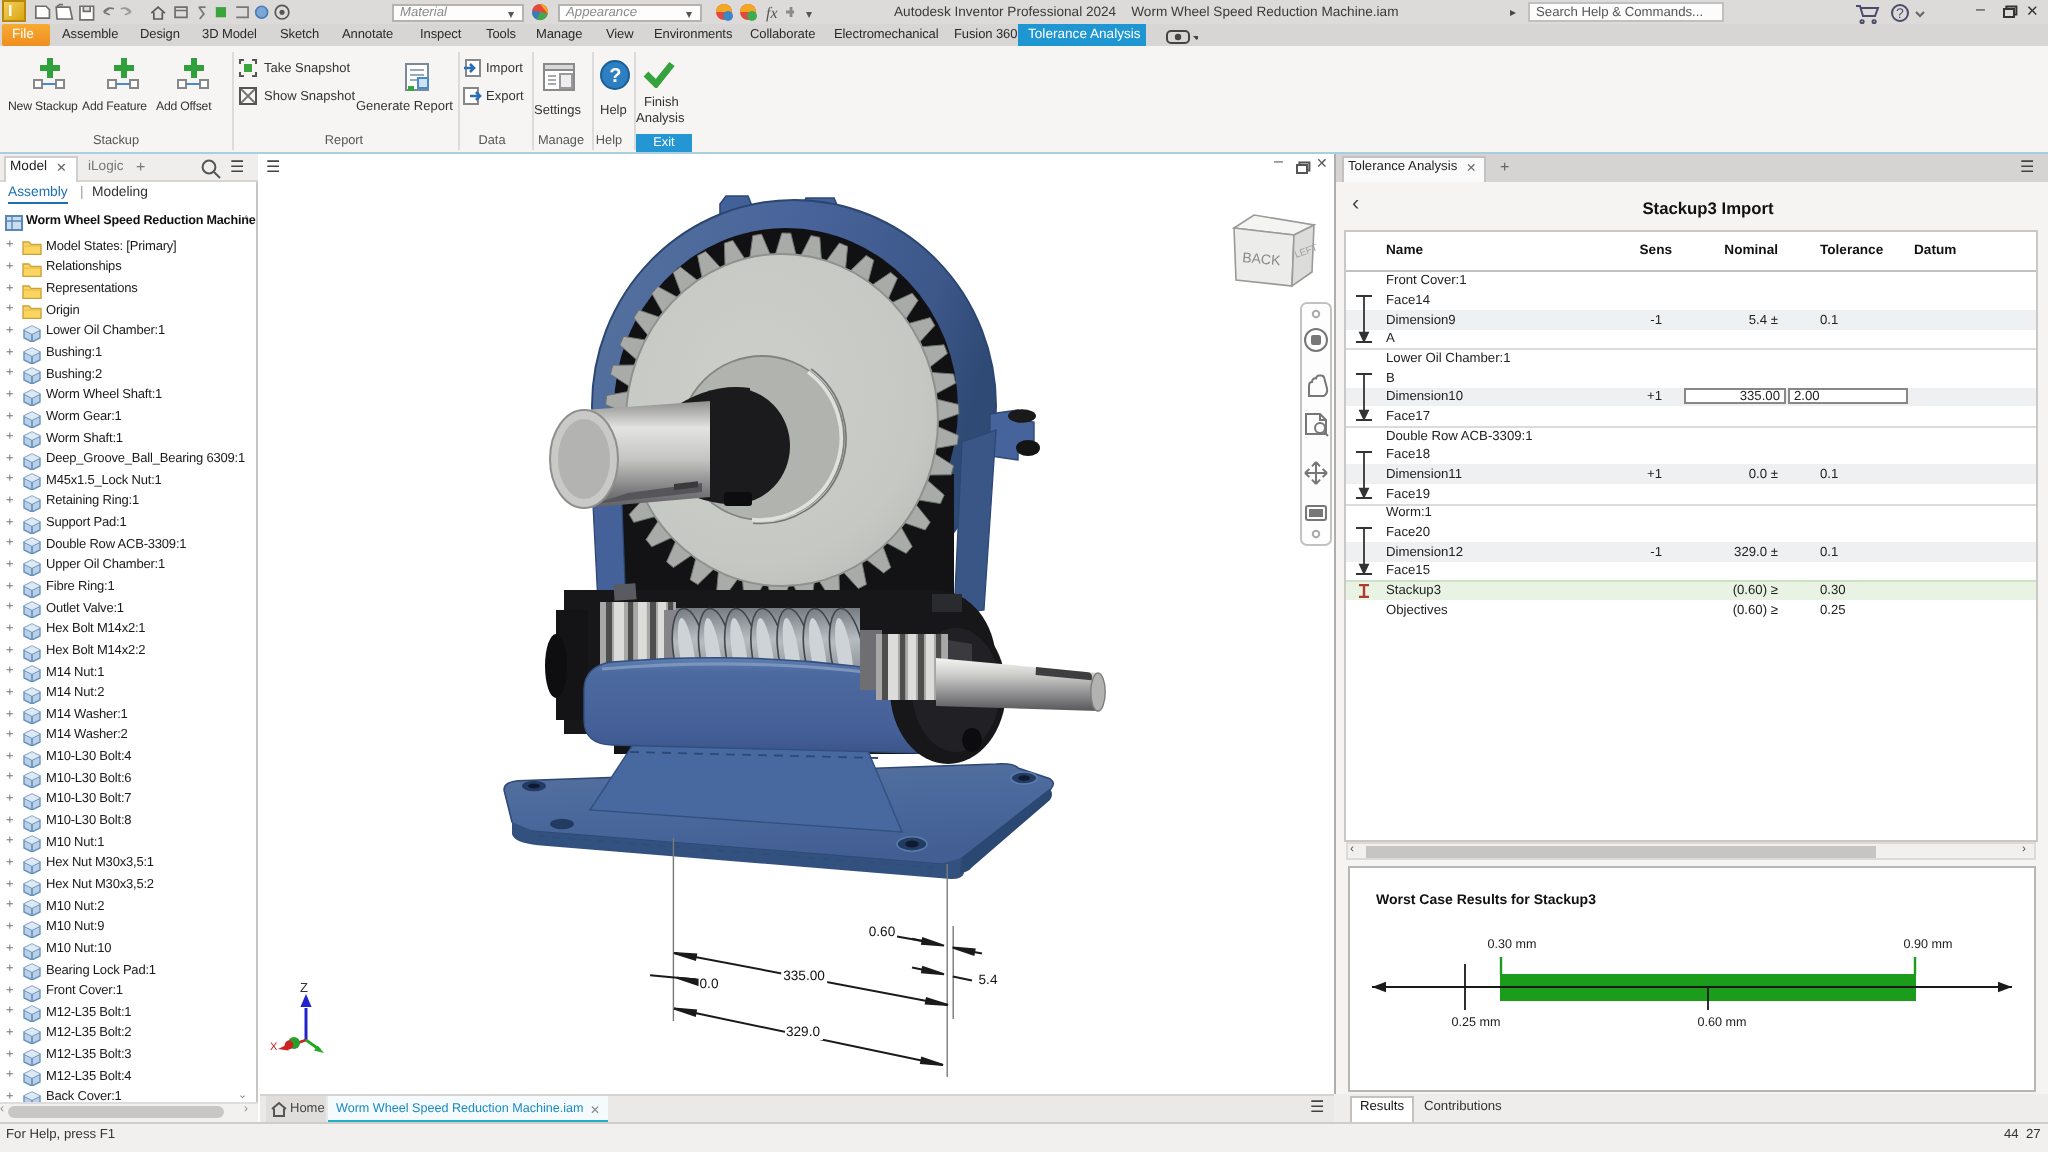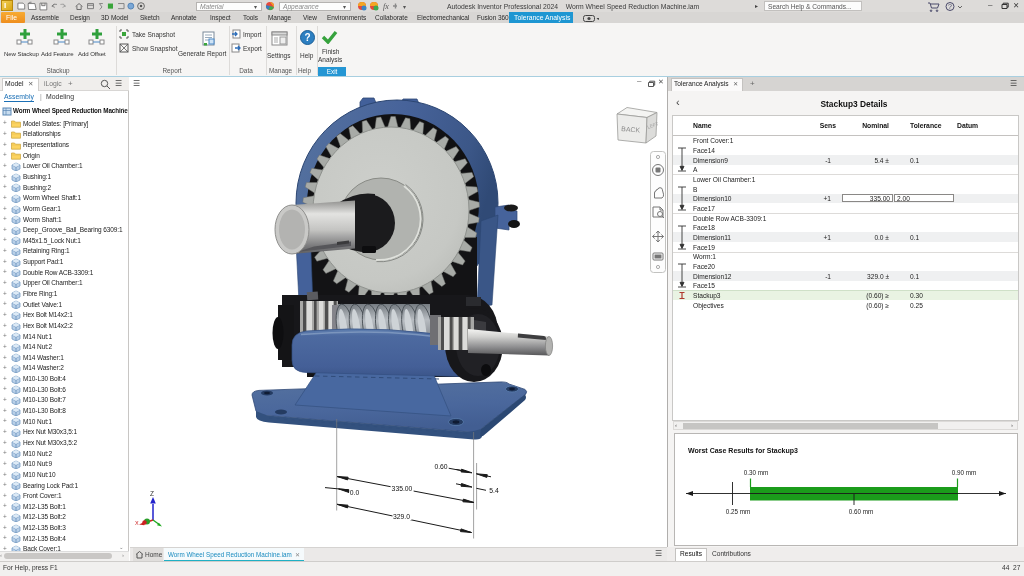--- a/index.html
+++ b/index.html
@@ -701,21 +701,21 @@
     <div class="tx" style="left:295px;top:551px;font-size:6px;color:#888;">✕</div>
     <div class="tx" style="left:655px;top:549px;font-size:8px;color:#444;">☰</div>
     <div class="ab" style="left:667px;top:77px;width:357px;height:484px;background:#f5f4f3;border-left:1px solid #b0aeac;"></div>
     <div class="ab" style="left:668px;top:77px;width:356px;height:14px;background:#d6d4d2;"></div>
     <div class="ab" style="left:671px;top:78px;width:72px;height:13px;background:#fbfafa;border:1px solid #c4c2c0;border-bottom:none;"></div>
     <div class="tx" style="left:674px;top:80px;font-size:6.6px;color:#222;">Tolerance Analysis</div>
     <div class="tx" style="left:733px;top:80px;font-size:6.2px;color:#666;">✕</div>
     <div class="tx" style="left:750px;top:78.5px;font-size:8px;color:#666;">+</div>
     <div class="tx" style="left:1010px;top:79px;font-size:8px;color:#444;">☰</div>
     <div class="tx" style="left:676px;top:96px;font-size:11px;color:#444;">‹</div>
-    <div class="tx" style="left:854px;top:99px;font-size:8.4px;font-weight:bold;color:#111;transform:translateX(-50%);">Stackup3 Details</div>
+    <div class="tx" style="left:854px;top:99px;font-size:8.4px;font-weight:bold;color:#111;transform:translateX(-50%);">Stackup3 Import</div>
     <div class="ab" style="left:672px;top:115px;width:347px;height:306px;background:#fff;border:1px solid #c9c8c6;"></div>
     <div class="tx" style="left:693px;top:122px;font-size:6.8px;font-weight:bold;color:#111;">Name</div>
     <div class="tx" style="left:836px;top:122px;font-size:6.8px;font-weight:bold;color:#111;transform:translateX(-100%);">Sens</div>
     <div class="tx" style="left:889px;top:122px;font-size:6.8px;font-weight:bold;color:#111;transform:translateX(-100%);">Nominal</div>
     <div class="tx" style="left:910px;top:122px;font-size:6.8px;font-weight:bold;color:#111;">Tolerance</div>
     <div class="tx" style="left:957px;top:122px;font-size:6.8px;font-weight:bold;color:#111;">Datum</div>
     <div class="ab" style="left:673px;top:134.5px;width:345px;height:1px;background:#c4c2c0;"></div>
     <div class="tx" style="left:693px;top:137.2px;font-size:6.6px;color:#222;">Front Cover:1</div>
     <div class="tx" style="left:693px;top:146.9px;font-size:6.6px;color:#222;">Face14</div>
     <div class="ab" style="left:673px;top:154.9px;width:345px;height:9.7px;background:#eff0f1;"></div>

